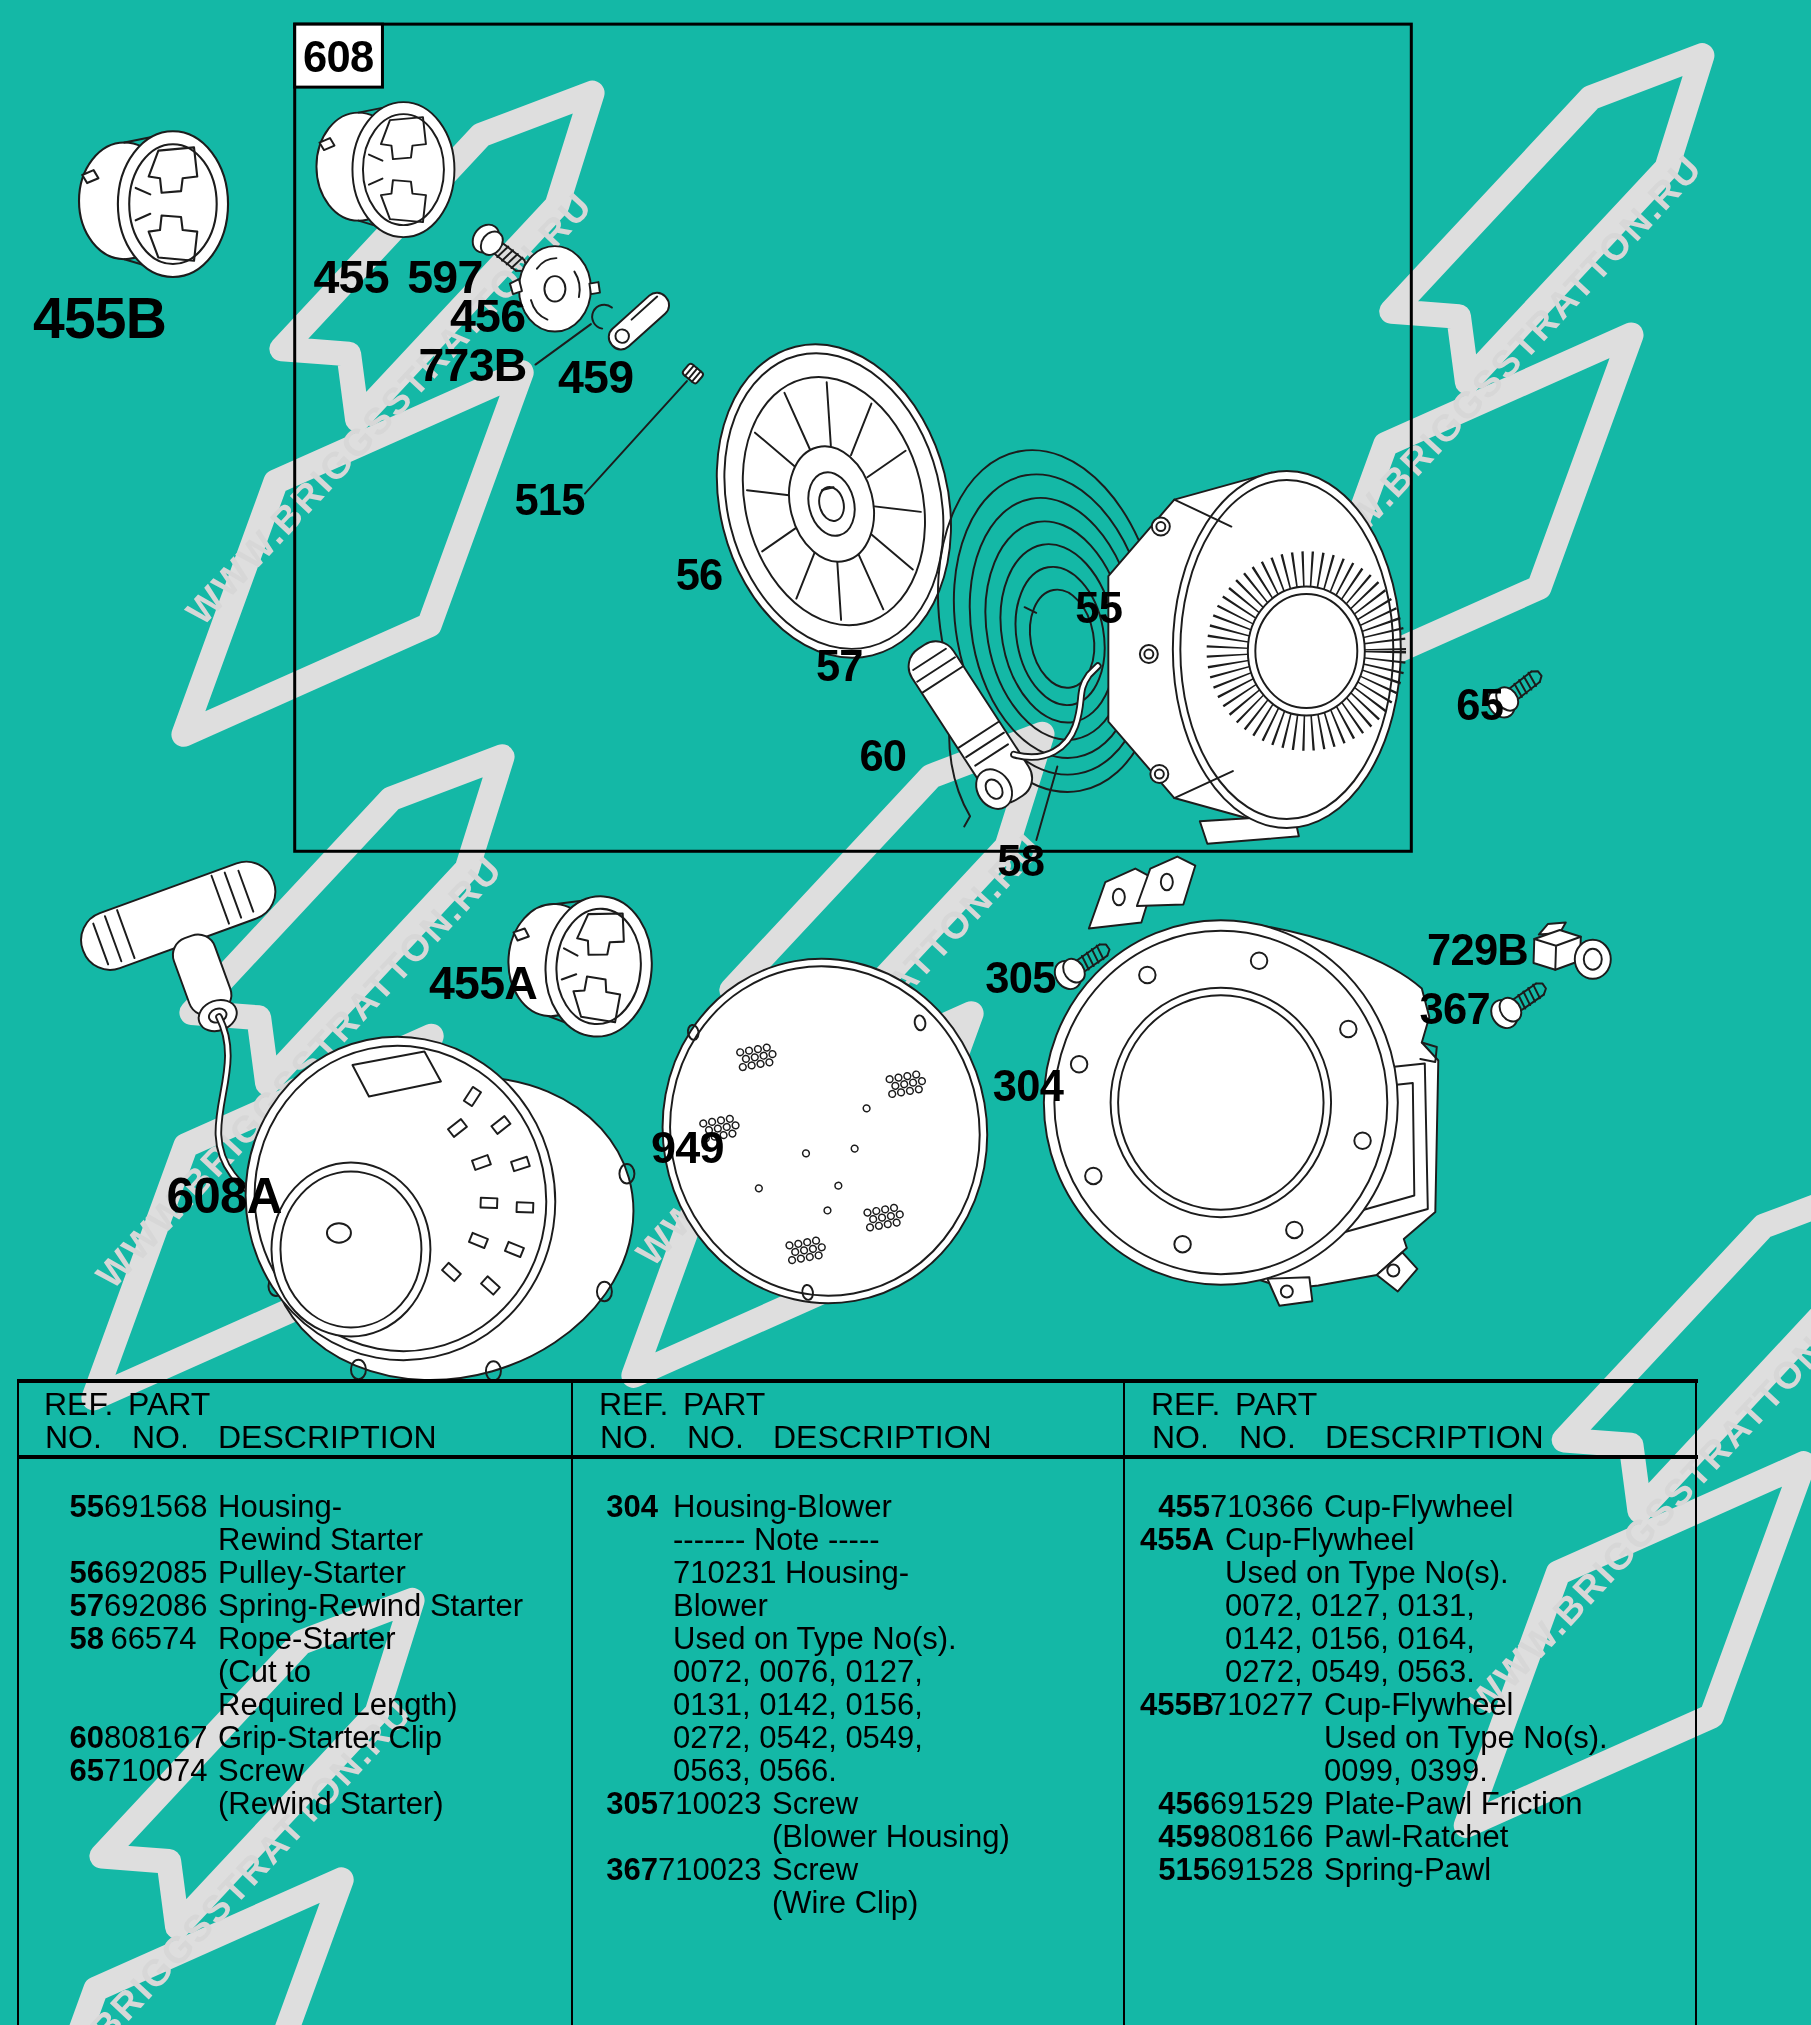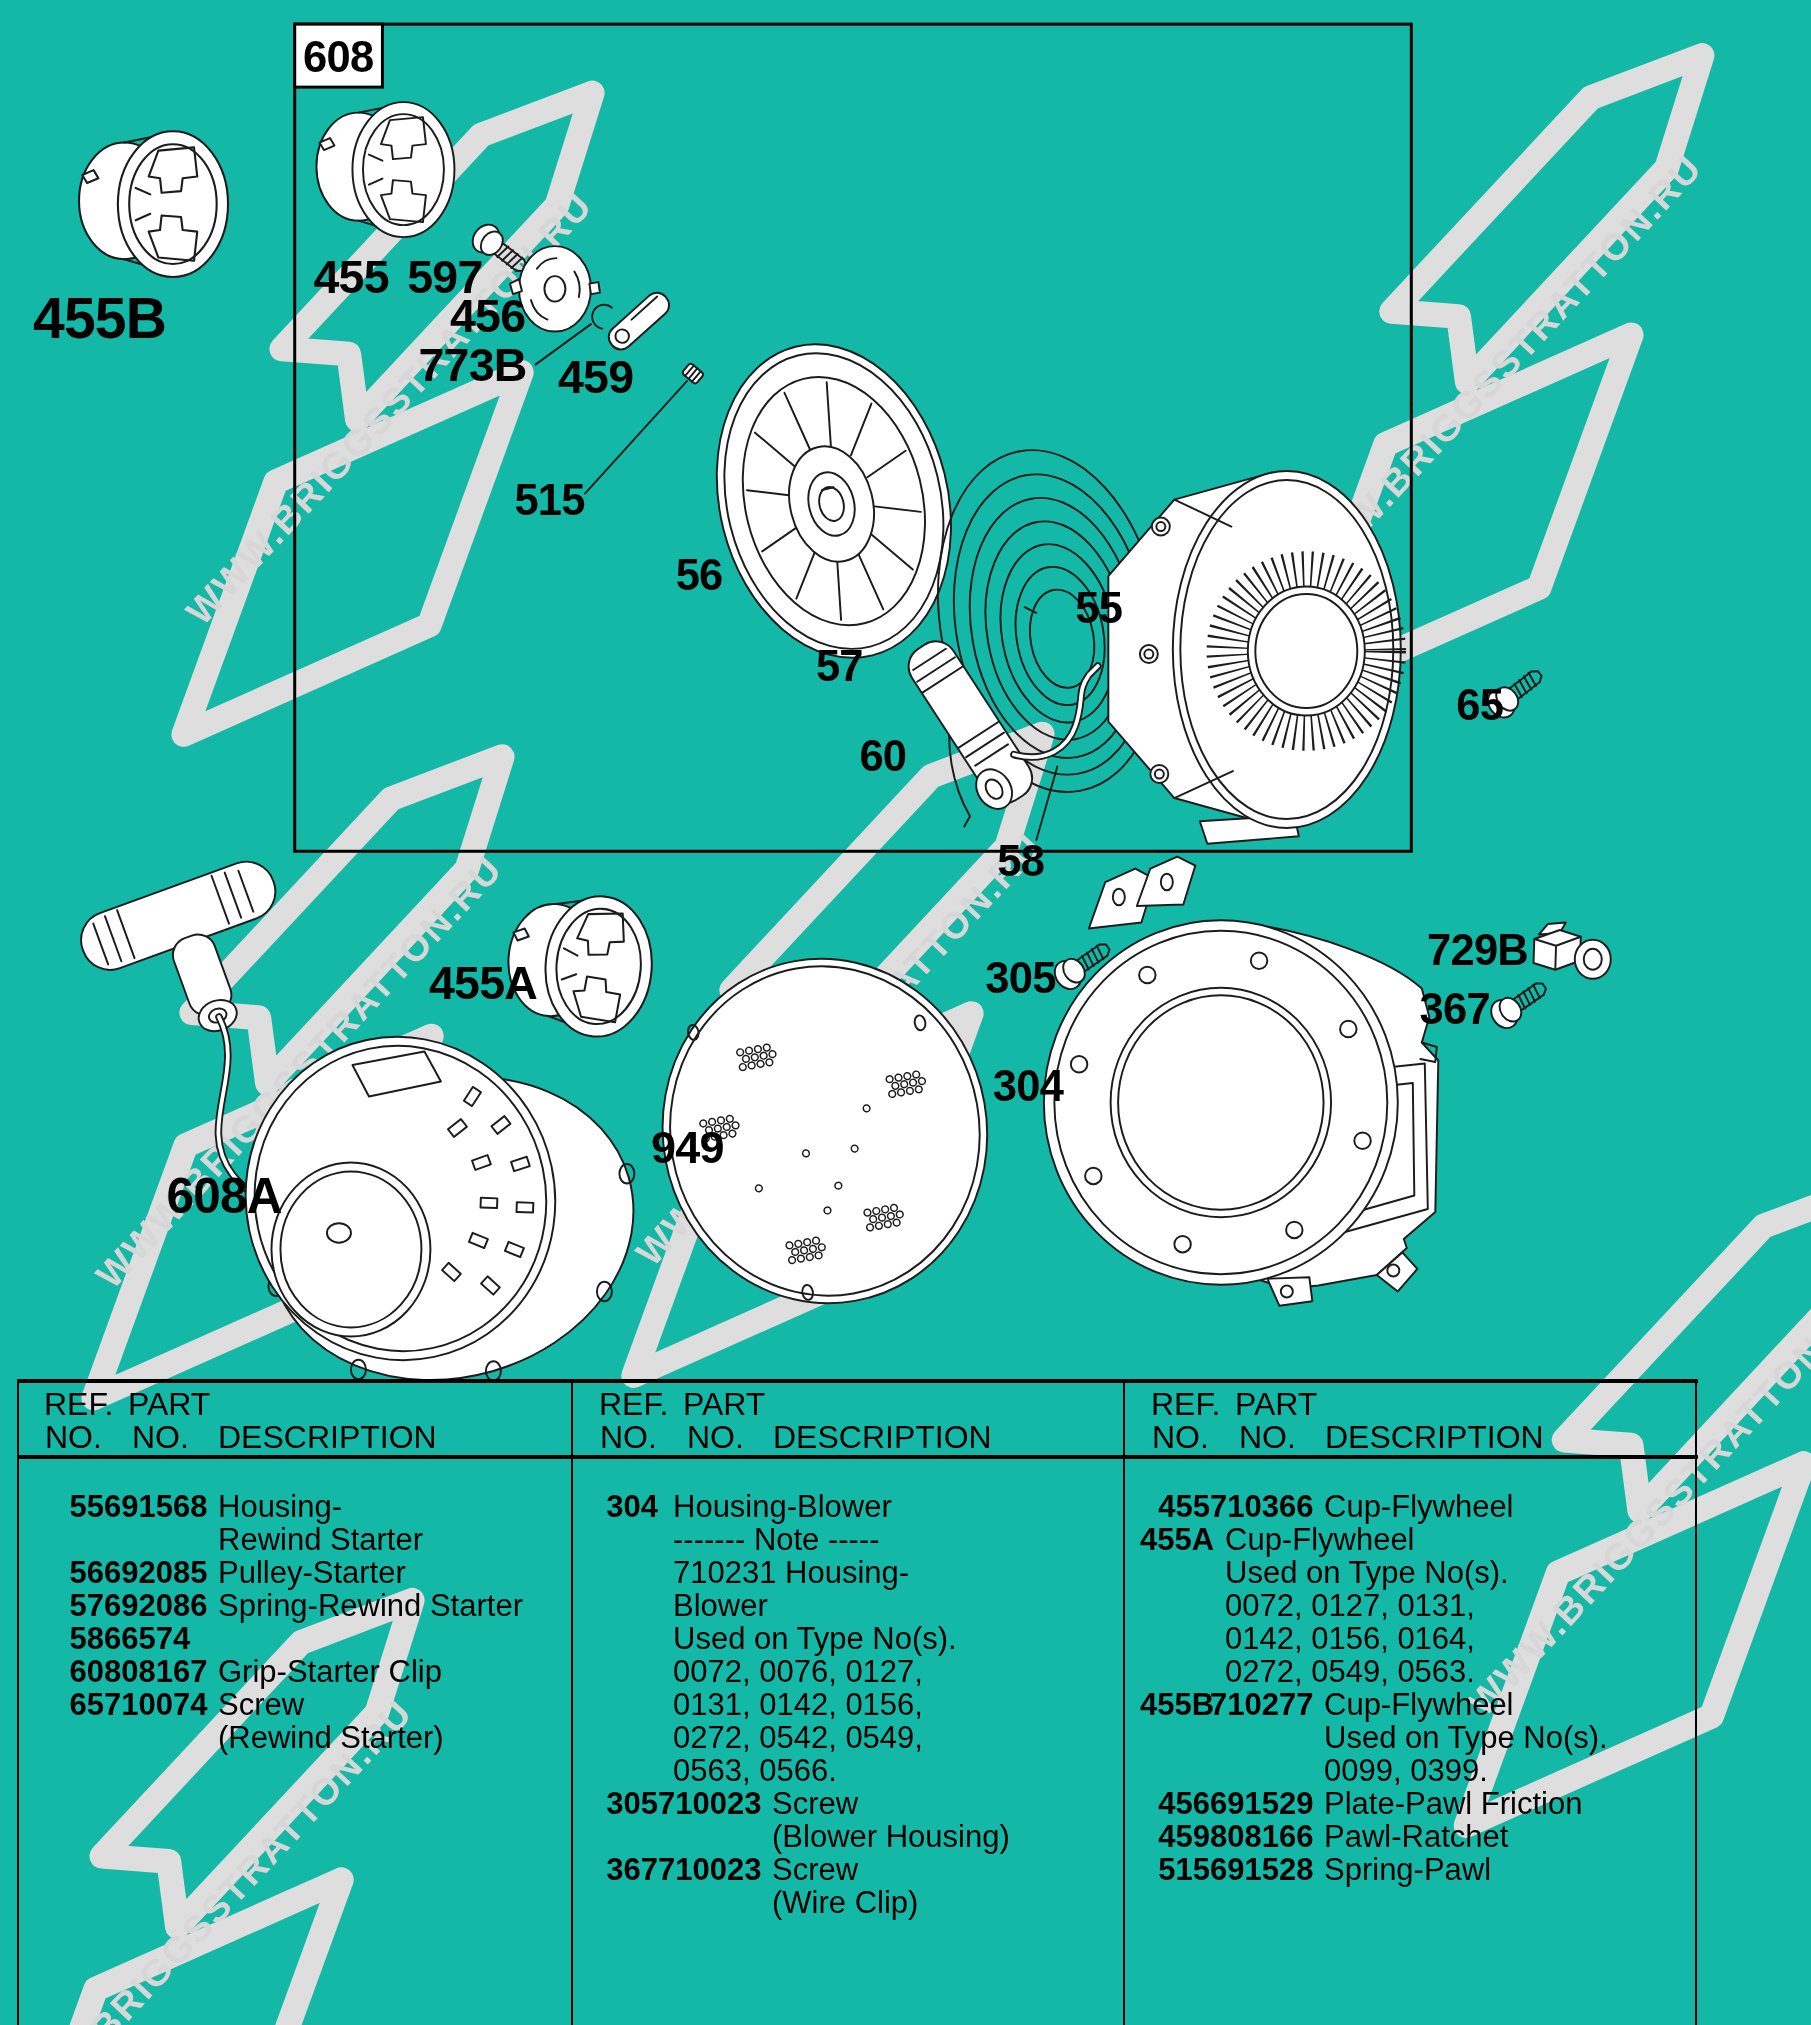--- a/index.html
+++ b/index.html
@@ -9,21 +9,21 @@
   svg .ln{stroke:#1c1c1c;stroke-width:2.6;fill:none;stroke-linecap:round;stroke-linejoin:round;}
   svg .lnw{stroke:#1c1c1c;stroke-width:2.6;fill:#fff;stroke-linejoin:round;}
   svg .wmb{fill:none;stroke:#dedede;stroke-width:33;stroke-linejoin:round;stroke-linecap:round;}
   svg .wmt{font-family:"Liberation Sans",sans-serif;font-weight:700;font-size:50px;fill:#d7d7d7;letter-spacing:3px;}
   
   .tbl-line{position:absolute;background:#000;}
   .th{position:absolute;font-size:32px;line-height:33px;white-space:nowrap;}
   .tcol{position:absolute;top:1490px;}
   .t-row{display:flex;padding-left:15px;font-size:31px;line-height:33px;white-space:nowrap;}
   .t-ref{width:70px;text-align:right;font-weight:700;flex:none;}
-  .t-part{width:99px;text-align:left;font-weight:700;flex:none;}
+  .t-part{width:99px;text-align:center;font-weight:400;flex:none;}
   .t-desc{margin-left:15px;}
   .t-desc .b{font-weight:400;}
 </style>
 </head>
 <body>
 
 <div class="page">
 
 <svg width="1811" height="2025" viewBox="0 0 2415 2700">
   <defs>
@@ -345,20 +345,25 @@
         <div class="t-row">
           <span class="t-ref">57</span>
           <span class="t-part">692086</span>
           <div class="t-desc">
             <div><span>Spring-Rewind Starter</span></div>
           </div>
         </div>
         <div class="t-row">
           <span class="t-ref">58</span>
           <span class="t-part">66574</span>
+          <div class="t-desc">
+            <div><span>Rope-Starter</span></div>
+            <div><span>(Cut to</span></div>
+            <div><span>Required Length)</span></div>
+          </div>
         </div>
         <div class="t-row">
           <span class="t-ref">60</span>
           <span class="t-part">808167</span>
           <div class="t-desc">
             <div><span>Grip-Starter Clip</span></div>
           </div>
         </div>
         <div class="t-row">
           <span class="t-ref">65</span>

